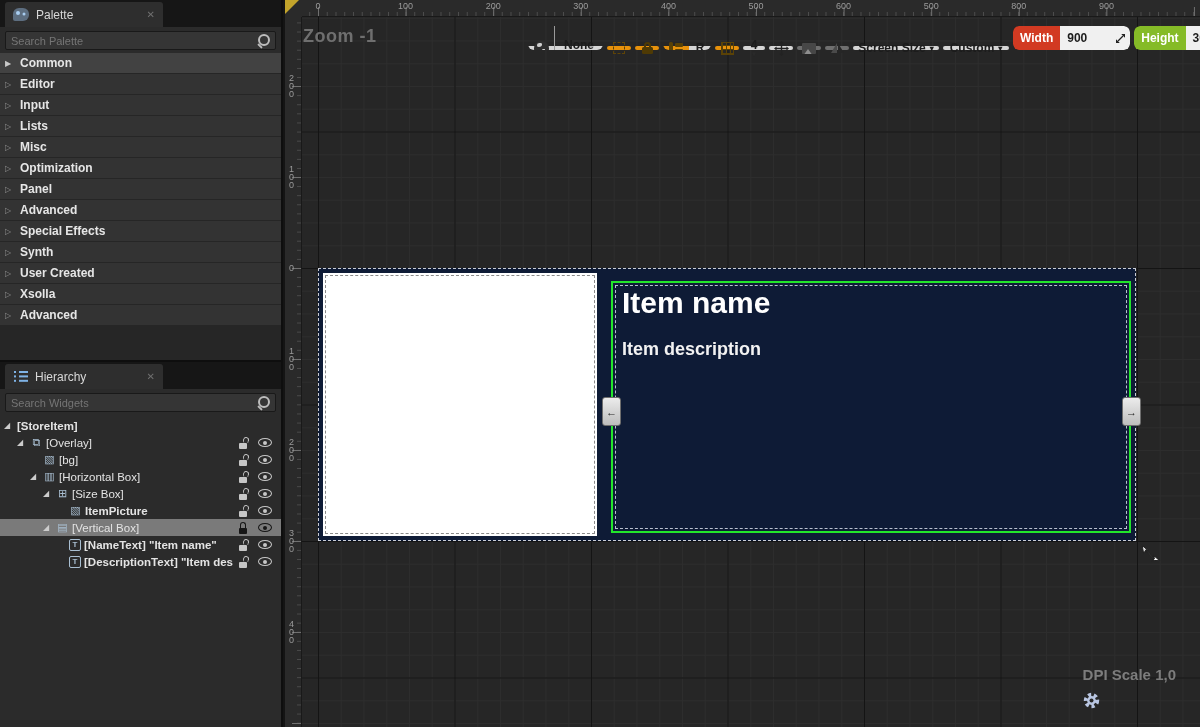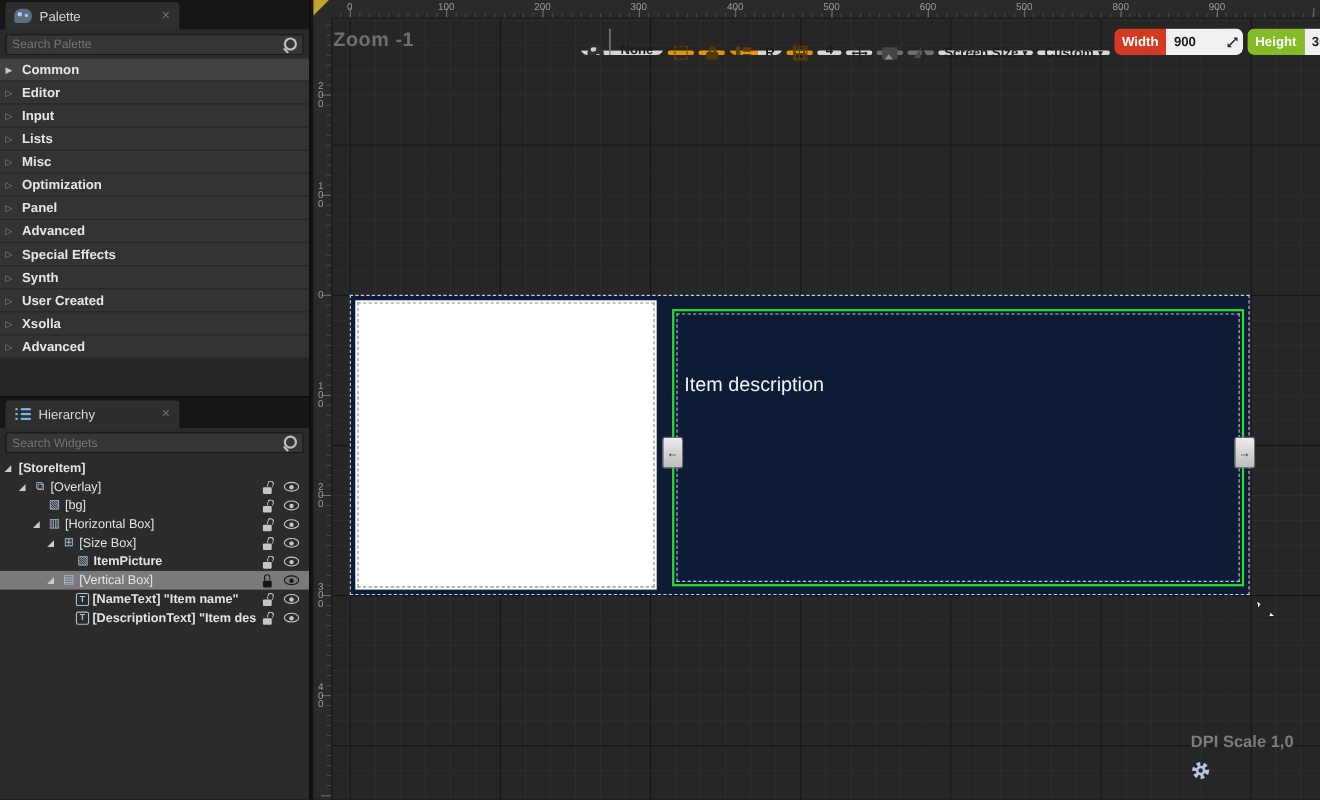--- a/index.html
+++ b/index.html
@@ -110,21 +110,21 @@
   .icon-flip .t2{border-bottom:10px solid #262626;border-right:6px solid transparent;}
   .wh-label{display:flex;align-items:center;padding:0 7px;color:#fff;font-size:12px;font-weight:bold;border-radius:6px 0 0 6px;}
   .wh-field{background:#f0f0f0;width:50px;display:flex;align-items:center;padding-left:7px;color:#1c1c1c;font-size:12px;font-weight:bold;}
   .wh-resize{background:#f0f0f0;width:20px;display:flex;align-items:center;justify-content:center;border-radius:0 6px 6px 0;}
 
   
   #widget{position:absolute;left:33px;top:268px;width:818px;height:273px;background:#0e1b36;border:1px dashed #c9cdd6;}
   #item-picture{position:absolute;left:4px;top:4px;width:274px;height:263px;background:#ffffff;outline:1px dashed #8a8a8a;outline-offset:-3px;}
   #vbox-panel{position:absolute;left:292px;top:12px;width:520px;height:252px;border:2px solid #22e52b;outline:1px dashed #b9c0cf;outline-offset:-5px;}
   #name-text{position:absolute;left:9px;top:3px;color:#ffffff;font-size:30px;font-weight:bold;}
-  #desc-text{position:absolute;left:9px;top:56px;color:#f2f2f2;font-size:18px;font-weight:normal;}
+  #desc-text{position:absolute;left:9px;top:56px;color:#f2f2f2;font-size:18px;font-weight:bold;}
   .drag-handle{position:absolute;width:19px;height:29px;top:128px;background:linear-gradient(#ececec,#bdbdbd);border:1px solid #6e6e6e;border-radius:3px;display:flex;align-items:center;justify-content:center;color:#222;font-size:11px;font-weight:bold;}
   #handle-left{left:283px;}
   #handle-right{left:803px;}
 
   #cursor-resize{position:absolute;left:849px;top:541px;}
   #dpi-row{position:absolute;right:24px;bottom:18px;display:flex;align-items:flex-start;gap:9px;flex-direction:column;}
   #dpi-label{color:#7d7d7d;font-size:15px;font-weight:bold;}
 </style>
 </head>
 <body>
@@ -399,20 +399,21 @@
       <div class="tgroup">
         <div class="wh-label" style="background:#85bb27">Height</div>
         <div class="wh-field">300</div>
 
       </div>
     </div>
 
     <div id="widget">
       <div id="item-picture"></div>
       <div id="vbox-panel">
+        <div id="name-text">Item name</div>
         <div id="desc-text">Item description</div>
       </div>
       <div class="drag-handle" id="handle-left">
         <span>←</span>
       </div>
       <div class="drag-handle" id="handle-right">
         <span>→</span>
       </div>
     </div>
 

